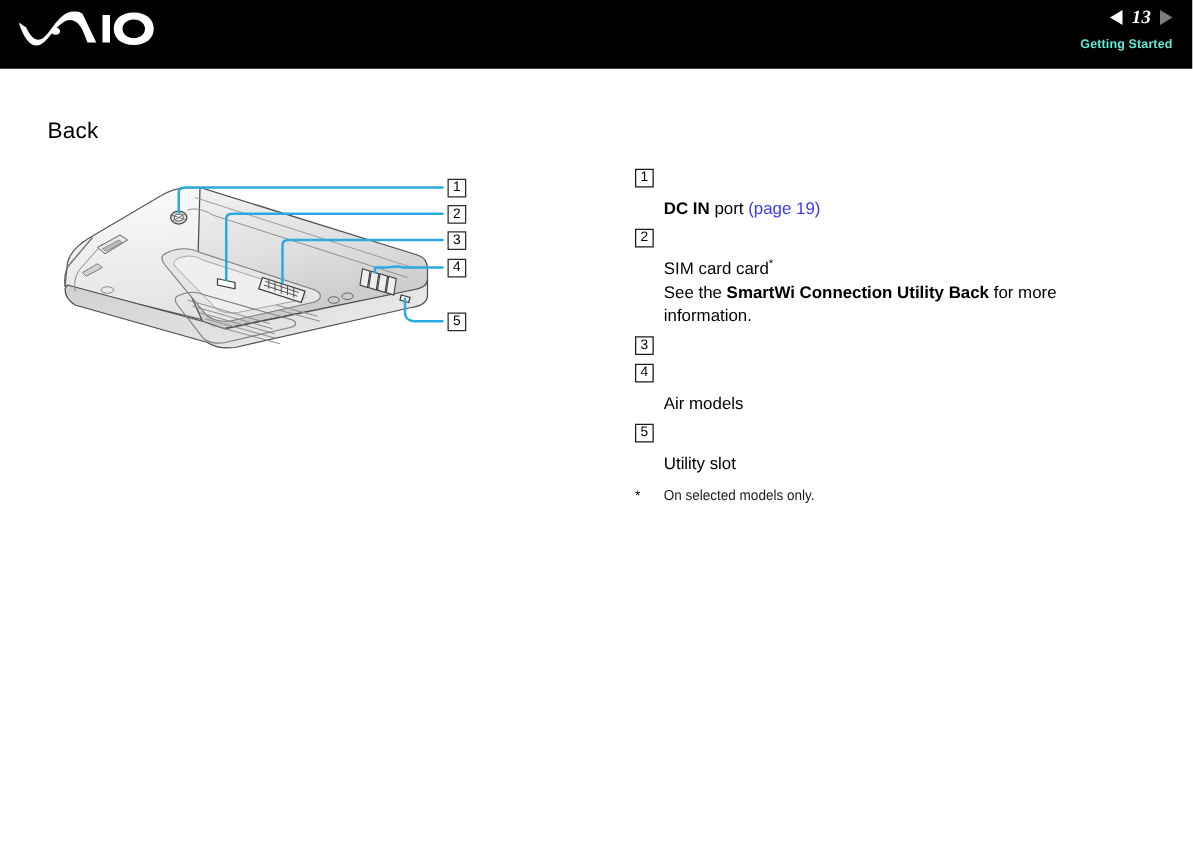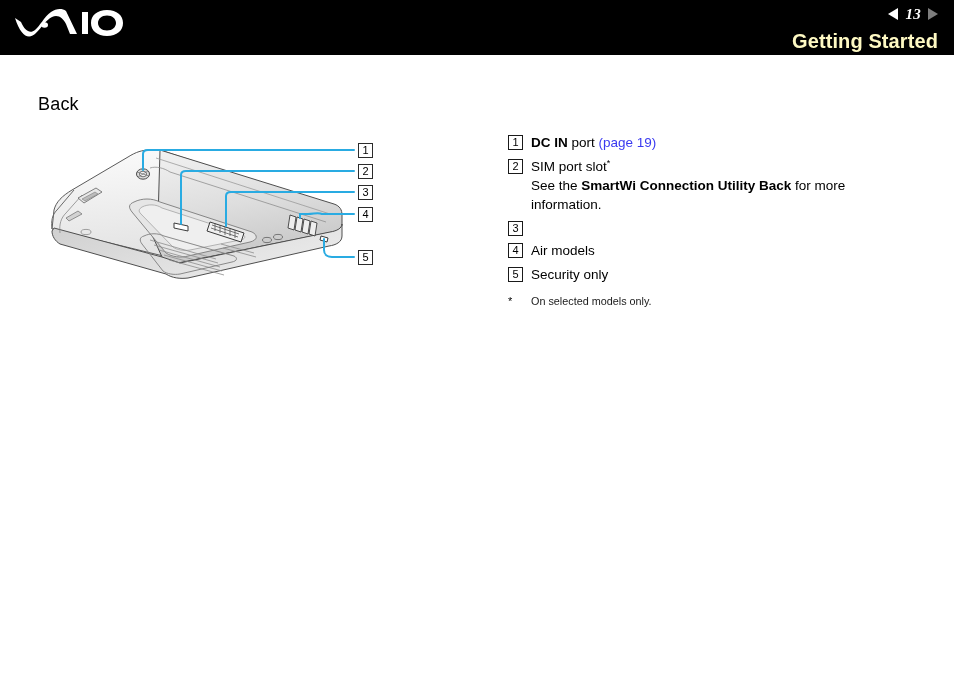--- a/index.html
+++ b/index.html
@@ -59,22 +59,22 @@
   }
   .page-num {
     color: #ffffff;
     font-size: 15px;
     font-style: italic;
     font-weight: bold;
     font-family: "Liberation Serif", serif;
     letter-spacing: 0.3px;
   }
   .section-title {
-    color: #fef9c3;
-    font-size: 20px;
+    color: #5eead4;
+    font-size: 10px;
     font-weight: bold;
     margin-top: 7px;
     letter-spacing: 0.1px;
   }
 
   
   .page-heading {
     position: absolute;
     left: 38px;
     top: 94px;
@@ -132,20 +132,21 @@
     line-height: 12.6px;
     text-align: center;
     color: #000000;
     margin-top: 2px;
     margin-right: 8px;
   }
   .legend-text {
     font-size: 13.5px;
     line-height: 19px;
     color: #000000;
+    margin-top: 24px;
   }
   .legend-text b { font-weight: bold; }
   .link { color: #3a3af0; }
   .sup {
     font-size: 9px;
     vertical-align: super;
     line-height: 0;
   }
   .footnote {
     display: flex;
@@ -325,37 +326,37 @@
   <div class="legend-item">
     <div class="legend-num">1</div>
     <div class="legend-text">
       <b>DC IN</b><span> port </span><span class="link">(page 19)</span>
     </div>
   </div>
 
   <div class="legend-item">
     <div class="legend-num">2</div>
     <div class="legend-text">
-      <span>SIM port slot</span><span class="sup">*</span><br>
+      <span>SIM card card</span><span class="sup">*</span><br>
       <span>See the </span><b>SmartWi Connection Utility Back</b><span> for more information.</span>
     </div>
   </div>
 
   <div class="legend-item">
     <div class="legend-num">3</div>
   </div>
 
   <div class="legend-item">
     <div class="legend-num">4</div>
     <div class="legend-text">Air models</div>
   </div>
 
   <div class="legend-item">
     <div class="legend-num">5</div>
-    <div class="legend-text">Security only</div>
+    <div class="legend-text">Utility slot</div>
   </div>
 
   <div class="footnote">
     <div class="footnote-mark">*</div>
     <div class="footnote-text">On selected models only.</div>
   </div>
 
 </div>
 
 </body></html>

